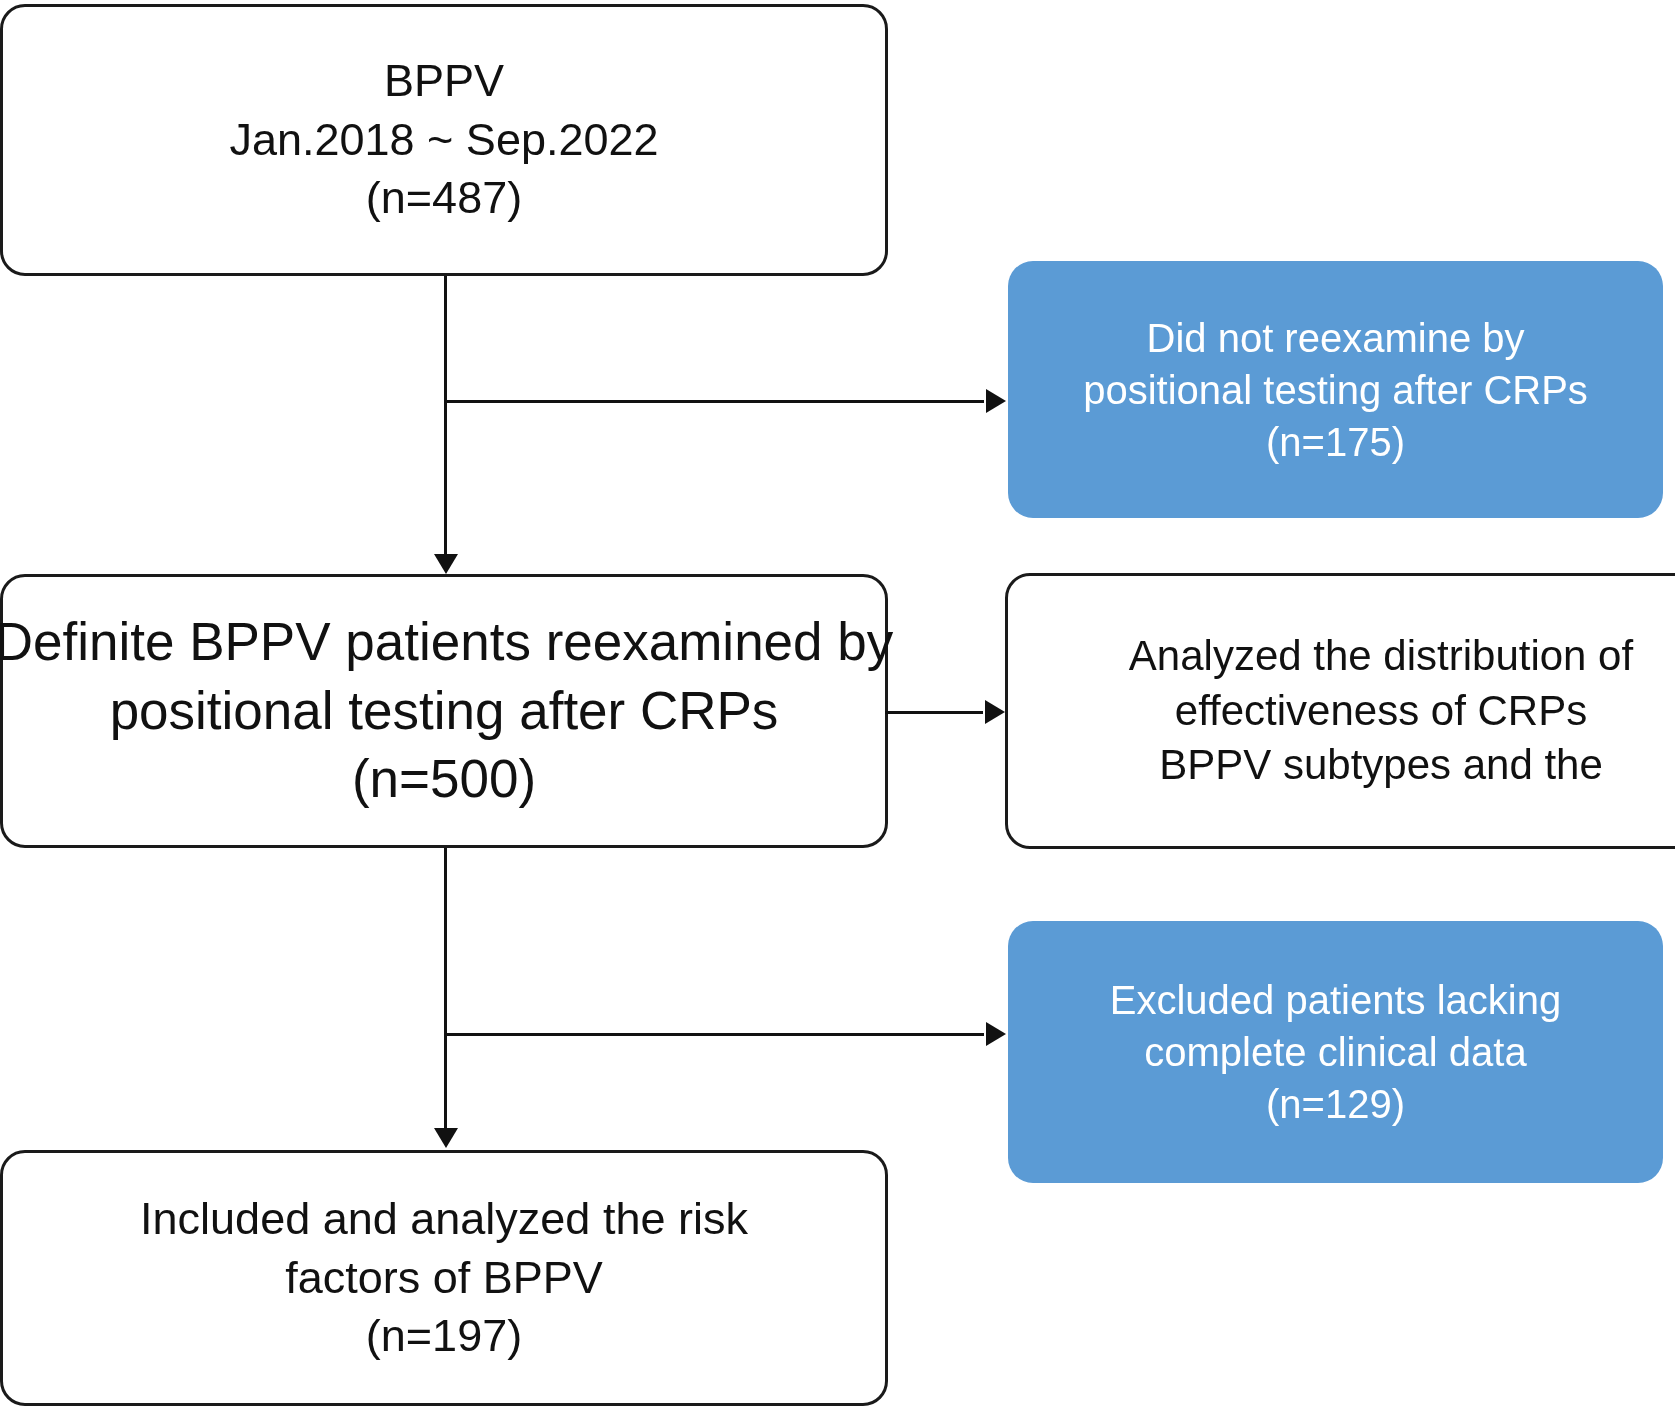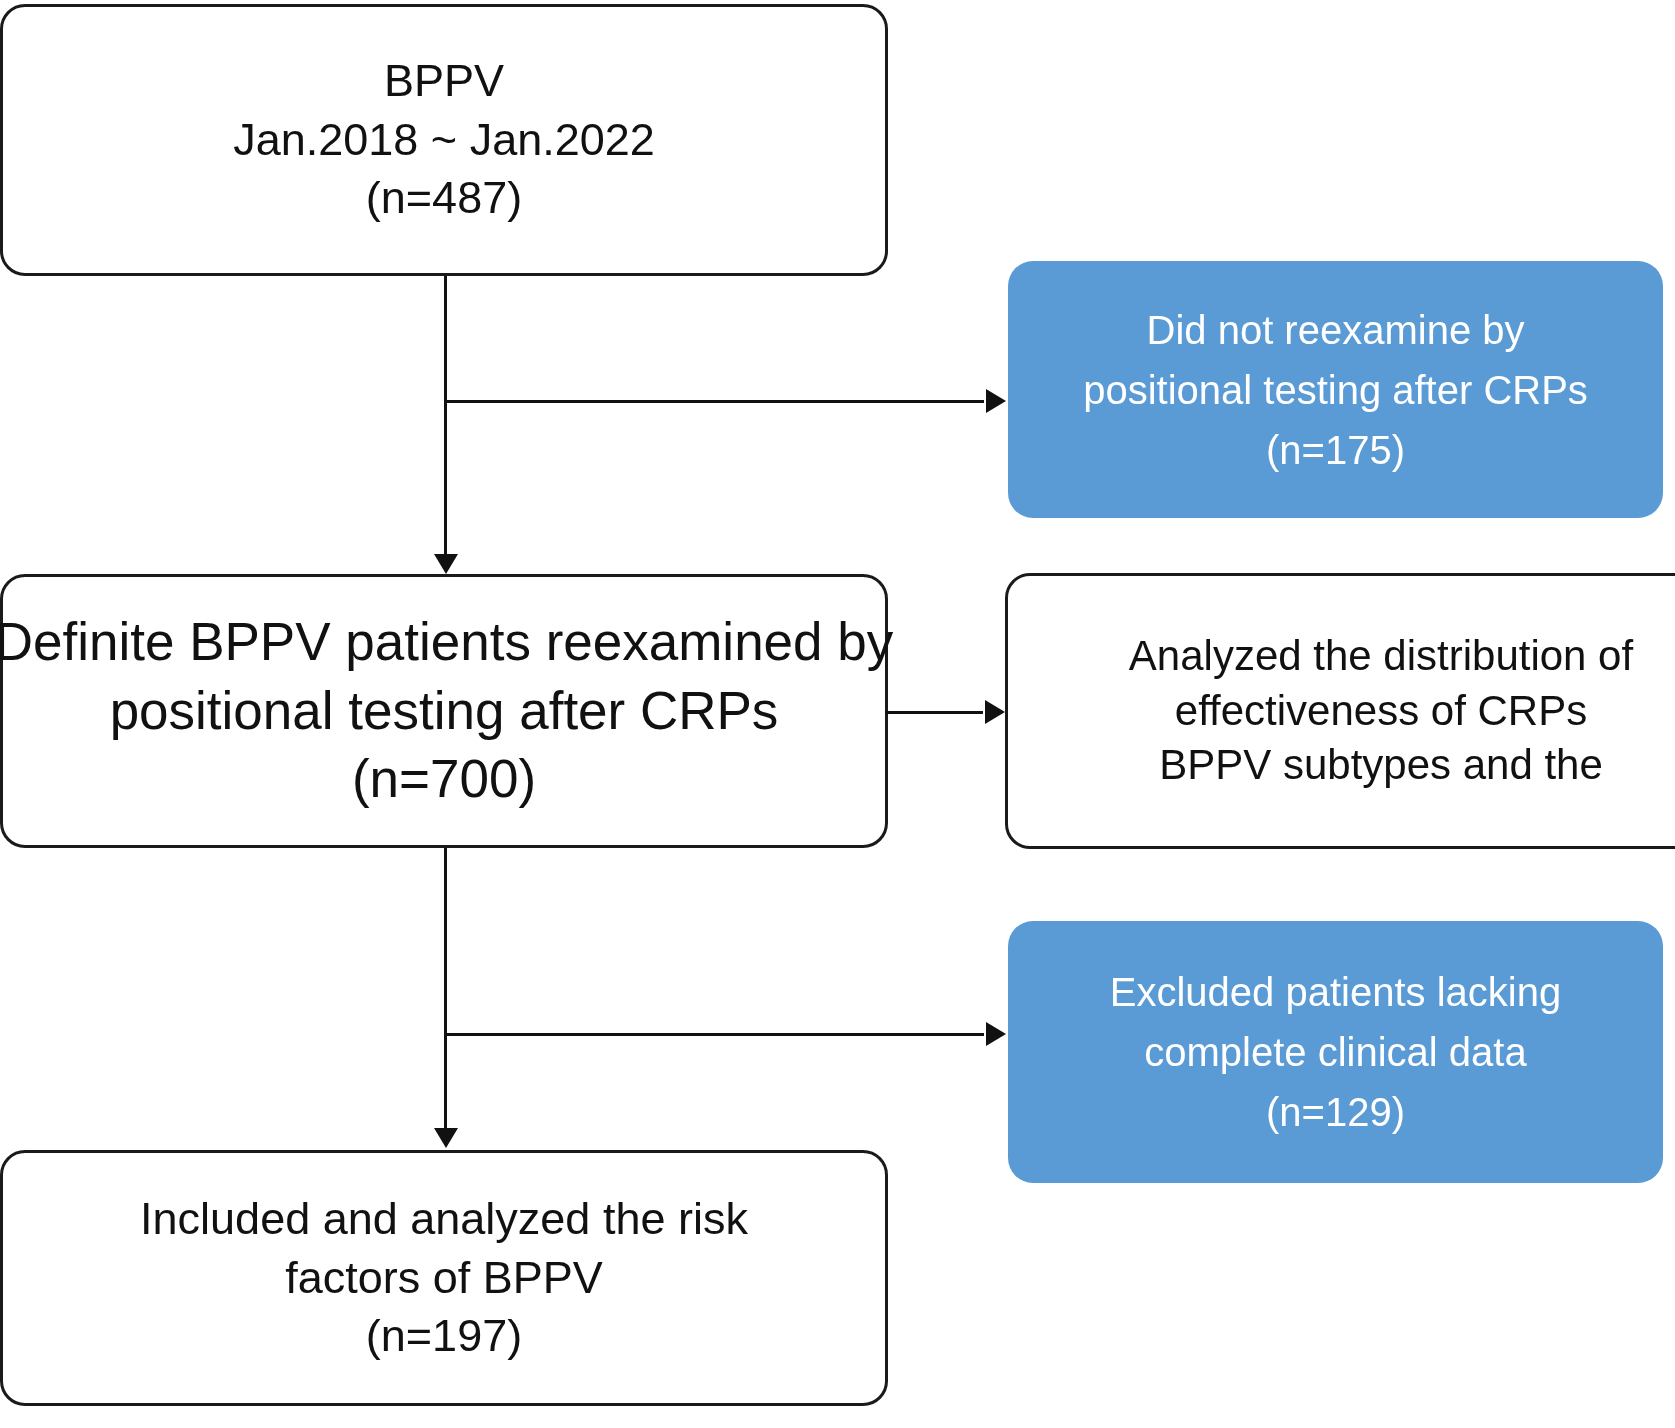--- a/index.html
+++ b/index.html
@@ -30,21 +30,20 @@
 
   .node.white {
     background: #ffffff;
     border: 3px solid #1a1a1a;
   }
 
   .node.blue {
     background: #5B9BD5;
     border: none;
     color: #ffffff;
-    gap: 8px;
   }
 
   .node .line {
     display: block;
     white-space: nowrap;
     line-height: 1.30;
   }
 
   
   #node-enrollment {
@@ -117,34 +116,34 @@
   #branch-3 { left: 444px; top: 1033px; width: 540px; }
   #arrow-3 { left: 986px; top: 1022px; }
 </style>
 </head>
 <body>
 
 <div id="canvas">
 
   <div class="node white" id="node-enrollment">
     <span class="line">BPPV</span>
-    <span class="line">Jan.2018 ~ Jan.2022</span>
+    <span class="line">Jan.2018 ~ Sep.2022</span>
     <span class="line">(n=487)</span>
   </div>
 
   <div class="node blue" id="node-excluded-reexam">
     <span class="line">Did not reexamine by</span>
     <span class="line">positional testing after CRPs</span>
     <span class="line">(n=175)</span>
   </div>
 
   <div class="node white" id="node-definite">
     <span class="line">Definite BPPV patients reexamined by</span>
     <span class="line">positional testing after CRPs</span>
-    <span class="line">(n=700)</span>
+    <span class="line">(n=500)</span>
   </div>
 
   <div class="node white" id="node-analysis">
     <span class="line">Analyzed the distribution of</span>
     <span class="line">effectiveness of CRPs</span>
     <span class="line">BPPV subtypes and the</span>
   </div>
 
   <div class="node blue" id="node-excluded-data">
     <span class="line">Excluded patients lacking</span>

